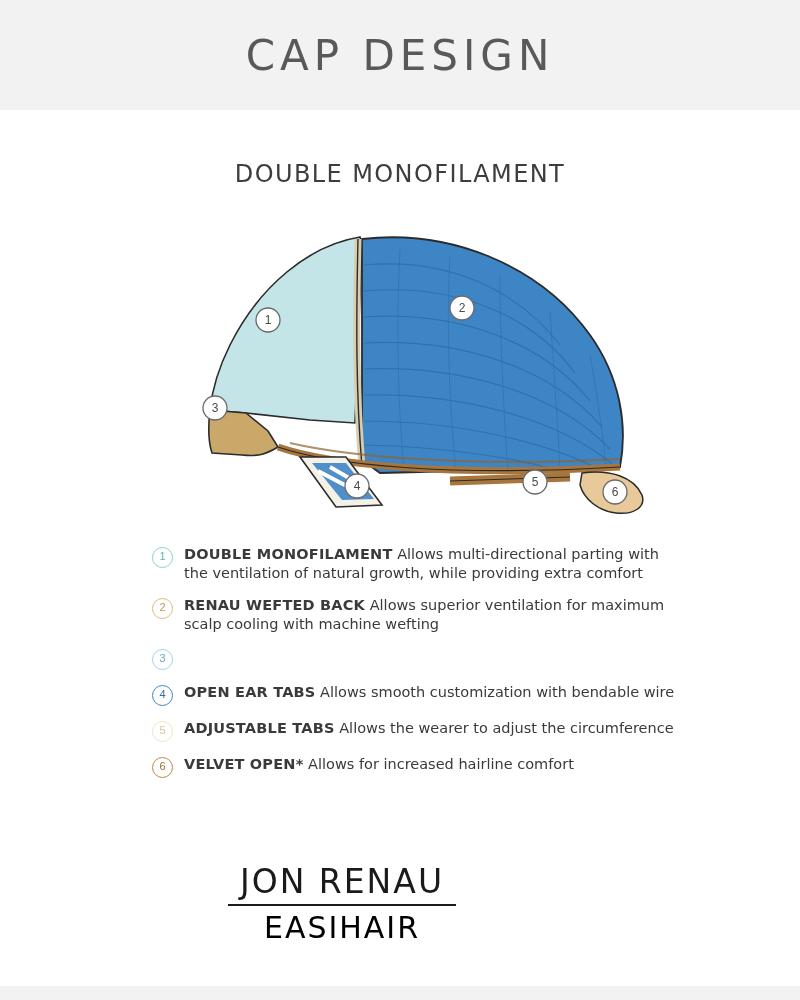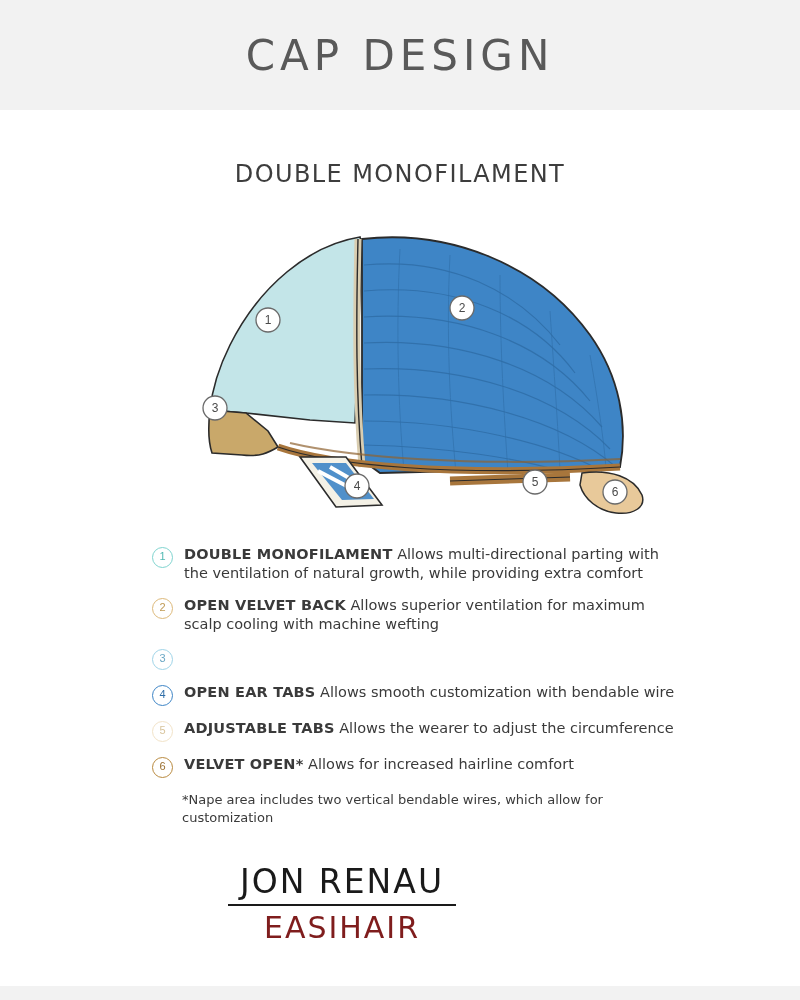--- a/index.html
+++ b/index.html
@@ -120,21 +120,21 @@
   }
   .brand-rule {
     width: 228px;
     height: 2px;
     background: #1a1a1a;
     margin: 3px auto 4px auto;
   }
   .brand-bottom {
     font-size: 30px;
     letter-spacing: 2px;
-    color: #7f1d1d;
+    color: #000000;
     font-family: "DejaVu Sans", sans-serif;
   }
   .footer-band {
     position: absolute;
     bottom: 0;
     left: 0;
     width: 800px;
     height: 14px;
     background: #f2f2f2;
   }
@@ -228,21 +228,21 @@
       <div class="badge" style="border-color:#7fd4cf;color:#4fb8b2;">1</div>
       <div class="legend-text">
         <b>DOUBLE MONOFILAMENT</b>
         <span>Allows multi-directional parting with the ventilation of natural growth, while providing extra comfort</span>
       </div>
     </div>
 
     <div class="legend-row">
       <div class="badge" style="border-color:#ddb97a;color:#c09a54;">2</div>
       <div class="legend-text">
-        <b>OPEN VELVET BACK</b>
+        <b>RENAU WEFTED BACK</b>
         <span>Allows superior ventilation for maximum scalp cooling with machine wefting</span>
       </div>
     </div>
 
     <div class="legend-row">
       <div class="badge" style="border-color:#9fd4e8;color:#6aa7c4;">3</div>
     </div>
 
     <div class="legend-row">
       <div class="badge" style="border-color:#3e85c6;color:#2f6ea8;">4</div>
@@ -261,21 +261,20 @@
     </div>
 
     <div class="legend-row">
       <div class="badge" style="border-color:#b98a3f;color:#9a6f2f;">6</div>
       <div class="legend-text">
         <b>VELVET OPEN*</b>
         <span>Allows for increased hairline comfort</span>
       </div>
     </div>
 
-    <div class="footnote">*Nape area includes two vertical bendable wires, which allow for customization</div>
   </div>
 
   <div class="brand">
     <div class="brand-top">JON RENAU</div>
     <div class="brand-rule"></div>
     <div class="brand-bottom">EASIHAIR</div>
   </div>
 
   <div class="footer-band"></div>
 </div>

